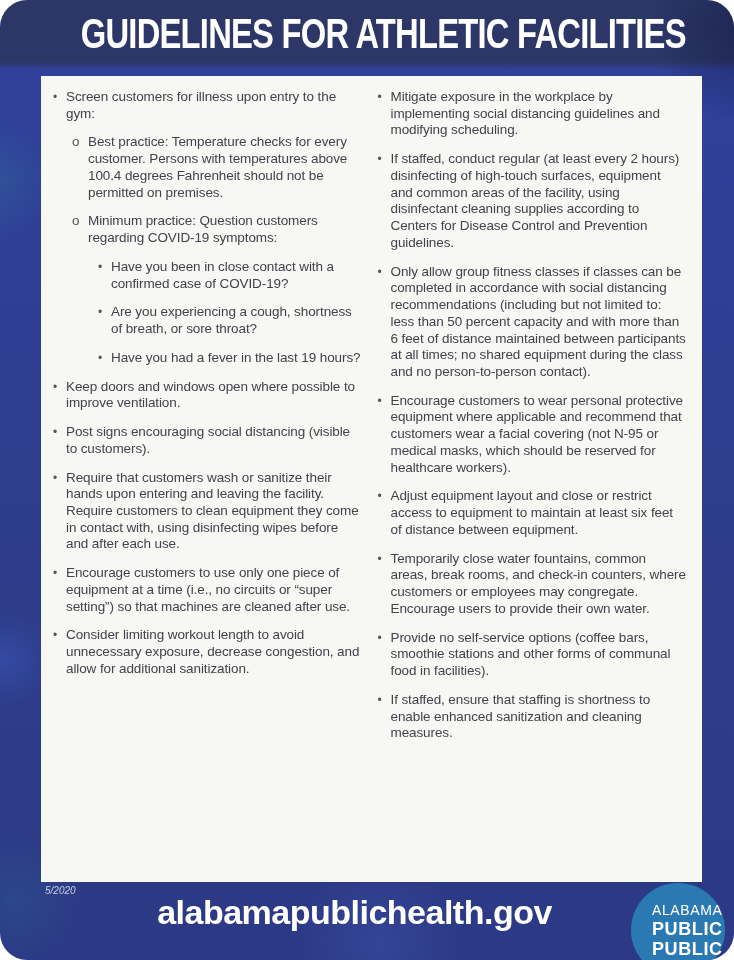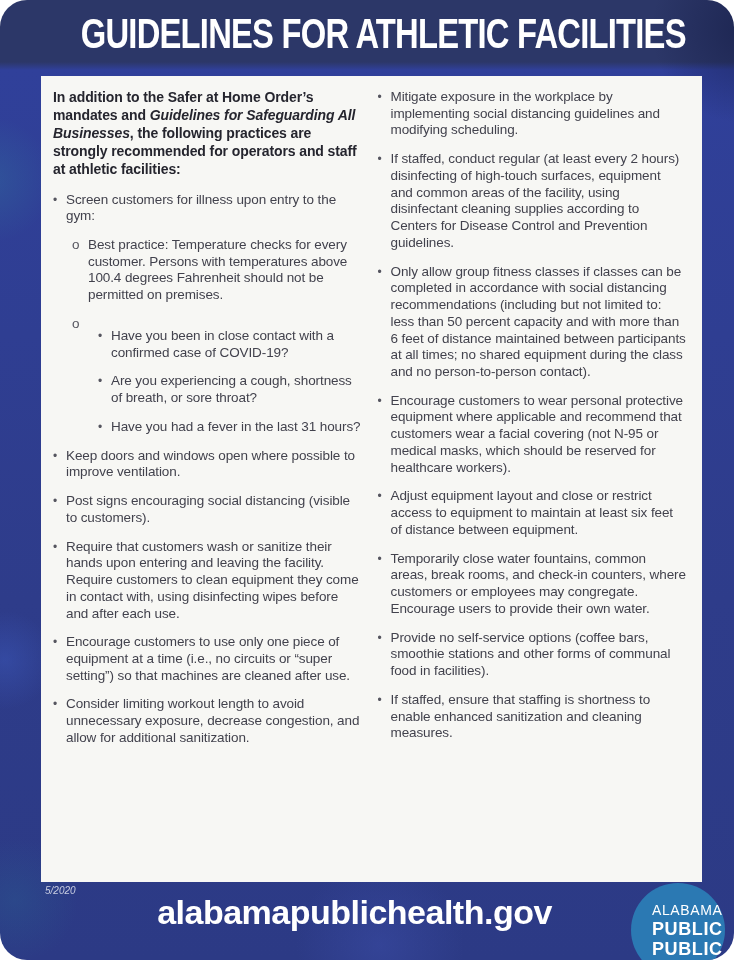--- a/index.html
+++ b/index.html
@@ -71,47 +71,47 @@
 <body>
 
 <div class="page">
 
   <div class="title">GUIDELINES FOR ATHLETIC FACILITIES</div>
 
   <div class="card">
     <div class="cols">
 
       <div class="col">
-        <p class="intro"><span>In addition to the Safer at Home Order’s mandates and </span><span class="it">Guidelines for Safeguarding All Businesses</span><span>, the following practices are strongly recommended for operators and staff at athletic facilities:</span></p>
 
         <ul>
           <li>
             <span class="mk dot">•</span>
             <span class="tx">
               <span>Screen customers for illness upon entry to the gym:</span>
               <ul class="lvl2">
                 <li>
                   <span class="mk cir">o</span>
                   <span class="tx">Best practice: Temperature checks for every customer. Persons with temperatures above 100.4 degrees Fahrenheit should not be permitted on premises.</span>
                 </li>
                 <li class="lastli">
                   <span class="mk cir">o</span>
                   <span class="tx">
+                    <span>Minimum practice: Question customers regarding COVID-19 symptoms:</span>
                     <ul class="lvl3">
                       <li>
                         <span class="mk dot">•</span>
                         <span class="tx">Have you been in close contact with a confirmed case of COVID-19?</span>
                       </li>
                       <li>
                         <span class="mk dot">•</span>
                         <span class="tx">Are you experiencing a cough, shortness of breath, or sore throat?</span>
                       </li>
                       <li class="lastli">
                         <span class="mk dot">•</span>
-                        <span class="tx">Have you had a fever in the last 31 hours?</span>
+                        <span class="tx">Have you had a fever in the last 19 hours?</span>
                       </li>
                     </ul>
                   </span>
                 </li>
               </ul>
             </span>
           </li>
           <li>
             <span class="mk dot">•</span>
             <span class="tx">Keep doors and windows open where possible to improve ventilation.</span>

